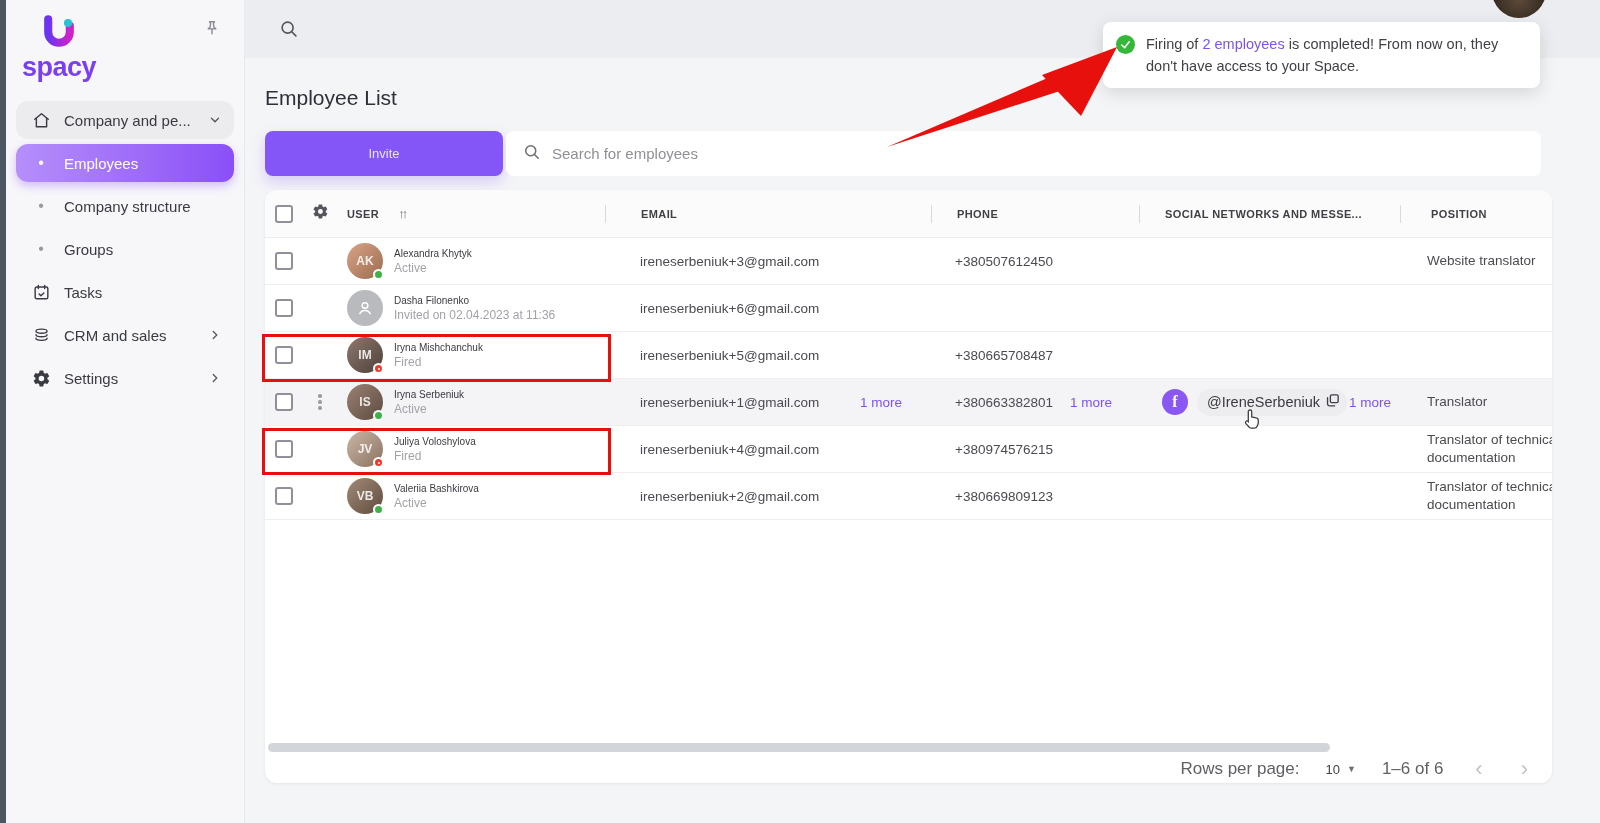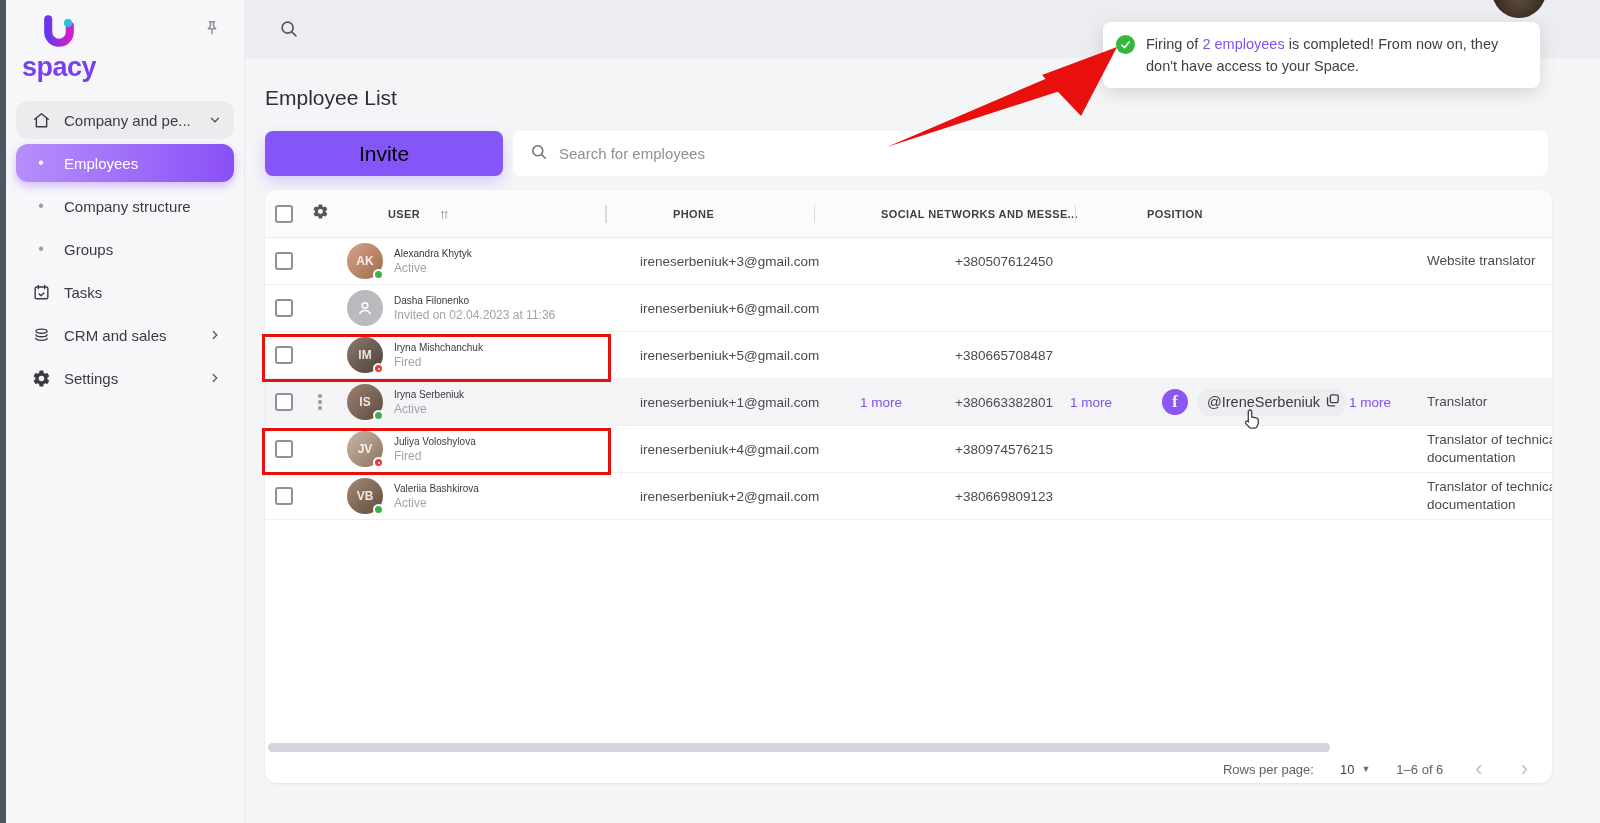--- a/index.html
+++ b/index.html
@@ -28,39 +28,39 @@
   .m-active { background:linear-gradient(90deg,#b68ffb 0%,#8a4ff7 100%); color:#fff; box-shadow:0 4px 10px rgba(138,79,247,.35); }
   .m-active .bullet { color:#fff; }
 
   
   .topbar { position:absolute; left:245px; top:0; width:1355px; height:58px; background:#ebedf0; z-index:1; }
   .topbar .search-ic { position:absolute; left:33px; top:18px; color:#55555e; cursor:pointer; }
 
   
   .main { position:absolute; left:245px; top:58px; width:1355px; height:765px; background:#f4f5f7; }
   .page-title { position:absolute; left:20px; top:28px; font-size:21px; font-weight:500; color:#2f2f38; }
-  .invite-btn { position:absolute; left:20px; top:73px; width:238px; height:45px; background:#8455f7; border:none; border-radius:8px; color:#000000; font-size:21px; font-family:inherit; cursor:pointer; box-shadow:0 6px 14px rgba(132,85,247,.25); }
-  .search-box { position:absolute; left:268px; top:73px; width:1035px; height:45px; background:#fff; border-radius:8px; display:flex; align-items:center; padding:0 16px; gap:10px; }
+  .invite-btn { position:absolute; left:20px; top:73px; width:238px; height:45px; background:#8455f7; border:none; border-radius:8px; color:#e5e5e5; font-size:13px; font-family:inherit; cursor:pointer; box-shadow:0 6px 14px rgba(132,85,247,.25); }
+  .search-box { position:absolute; left:261px; top:73px; width:1035px; height:45px; background:#fff; border-radius:8px; display:flex; align-items:center; padding:0 16px; gap:10px; }
   .search-box input { border:none; outline:none; flex:1; font-size:15px; font-family:inherit; color:#3f3f46; background:transparent; }
   .search-box input::placeholder { color:#8f8f98; }
 
   
   .card { position:absolute; left:20px; top:132px; width:1287px; height:593px; background:#fff; border-radius:12px; box-shadow:0 1px 3px rgba(0,0,0,.07); overflow:hidden; }
   .thead { display:flex; align-items:center; height:48px; background:#fbfbfc; border-bottom:1px solid #ececef; }
   .trow { display:flex; align-items:center; height:47px; border-bottom:1px solid #efeff2; background:#fff; }
   .trow.hovered { background:#f4f4f6; }
   .c { display:flex; align-items:center; height:100%; }
   .c-check { width:38px; justify-content:center; }
   .c-gutter { width:34px; justify-content:center; }
   .c-user { width:268px; gap:11px; padding-left:10px; }
   .c-email { width:325px; padding:0 28px 0 35px; justify-content:space-between; }
   .c-phone { width:207px; padding:0 25px; justify-content:space-between; }
   .c-social { width:260px; padding-left:25px; gap:9px; }
   .c-pos { flex:1; padding-left:30px; overflow:hidden; }
-  .hdr-lbl { font-size:11px; font-weight:bold; color:#3f3f46; letter-spacing:.4px; white-space:nowrap;margin-left:41px; }
+  .hdr-lbl { font-size:11px; font-weight:bold; color:#3f3f46; letter-spacing:.4px; white-space:nowrap; }
   .hdr-div { width:1px; height:18px; background:#d9d9de; align-self:center; }
   .sort { color:#6d6d75; font-size:13px; margin-left:8px; letter-spacing:-3px; }
   .cb { width:18px; height:18px; border:2px solid #8f9099; border-radius:3px; background:#fff; cursor:pointer; display:inline-block; }
   .avatar { position:relative; width:36px; height:36px; border-radius:50%; flex:0 0 36px; display:flex; align-items:center; justify-content:center; color:rgba(255,255,255,.85); font-size:12px; font-weight:bold; }
   .stdot { position:absolute; right:-1px; bottom:-1px; width:11px; height:11px; border-radius:50%; border:2px solid #fff; }
   .stdot.active { background:#3fb14b; }
   .stdot.fired { background:#ee3a2e; }
   .stdot.fired::after { content:""; position:absolute; left:2.5px; top:2.5px; width:2px; height:2px; background:#fff; border-radius:50%; }
   .uinfo { display:flex; flex-direction:column; gap:2px; min-width:0; }
   .uname { font-size:10px; color:#3a3a42; white-space:nowrap; }
@@ -72,21 +72,21 @@
   .chip .handle { font-size:14.5px; color:#3a3a42; white-space:nowrap; }
   .pos-wrap { display:flex; flex-direction:column; line-height:18px; overflow:hidden; }
   .pos-line { font-size:13.5px; color:#4a4a52; white-space:nowrap; overflow:hidden; }
   .kebab { display:flex; flex-direction:column; gap:2.5px; cursor:pointer; }
   .kebab i { width:3.5px; height:3.5px; background:#9b9ba3; border-radius:50%; }
 
   
   .hscroll { position:absolute; left:3px; top:553px; width:1281px; height:10px; }
   .hthumb { width:1062px; height:9px; background:#d2d5da; border-radius:5px; cursor:pointer; }
   .pager { position:absolute; left:0; top:565px; width:100%; height:28px; display:flex; align-items:center; justify-content:flex-end; gap:26px; padding-right:18px; }
-  .pager .plabel { font-size:13px; color:#5f5f66; }
+  .pager .plabel { font-size:17px; color:#5f5f66; }
   .rpp { display:flex; align-items:center; gap:7px; font-size:13px; color:#3f3f46; cursor:pointer; }
   .rpp .caret { font-size:9px; color:#6d6d75; }
   .pchev { font-size:22px; color:#c2c2c9; cursor:pointer; line-height:1; padding:0 6px; }
 
   
   .toast { position:absolute; left:1103px; top:22px; width:437px; min-height:64px; background:#fff; border-radius:8px; box-shadow:0 5px 18px rgba(0,0,0,.13); display:flex; align-items:flex-start; gap:11px; padding:11px 16px 11px 13px; z-index:10; }
   .toast-check { width:19px; height:19px; border-radius:50%; background:#35b83a; flex:0 0 19px; display:flex; align-items:center; justify-content:center; margin-top:2px; }
   .toast-text { font-size:14.5px; line-height:22px; color:#3f3f46; }
   .toast-text .tlink { color:#7c52f0; cursor:pointer; }
 
@@ -240,20 +240,23 @@
           <svg width="17" height="17" viewBox="0 0 24 24" fill="#55555e">
             <path d="M19.4 13c.04-.33.06-.66.06-1s-.02-.67-.06-1l2.1-1.65a.5.5 0 0 0 .12-.64l-2-3.46a.5.5 0 0 0-.61-.22l-2.49 1a7.3 7.3 0 0 0-1.73-1l-.38-2.65A.5.5 0 0 0 13.9 2h-4a.5.5 0 0 0-.5.42l-.38 2.65c-.63.26-1.21.6-1.73 1l-2.49-1a.5.5 0 0 0-.61.22l-2 3.46a.5.5 0 0 0 .12.64L4.4 11c-.04.33-.06.66-.06 1s.02.67.06 1l-2.1 1.65a.5.5 0 0 0-.12.64l2 3.46c.14.24.42.34.61.22l2.49-1c.52.4 1.1.74 1.73 1l.38 2.65c.04.24.25.42.5.42h4c.25 0 .46-.18.5-.42l.38-2.65a7.3 7.3 0 0 0 1.73-1l2.49 1c.19.12.47.02.61-.22l2-3.46a.5.5 0 0 0-.12-.64L19.4 13zm-7.5 2.5a3.5 3.5 0 1 1 0-7 3.5 3.5 0 0 1 0 7z"></path>
           </svg>
         </span>
       </div>
       <div class="c c-user">
         <span class="hdr-lbl">USER</span>
         <span class="sort">↑↑</span>
       </div>
       <span class="hdr-div"></span>
+      <div class="c c-email">
+        <span class="hdr-lbl">EMAIL</span>
+      </div>
       <span class="hdr-div"></span>
       <div class="c c-phone">
         <span class="hdr-lbl">PHONE</span>
       </div>
       <span class="hdr-div"></span>
       <div class="c c-social">
         <span class="hdr-lbl">SOCIAL NETWORKS AND MESSE...</span>
       </div>
       <span class="hdr-div"></span>
       <div class="c c-pos">

